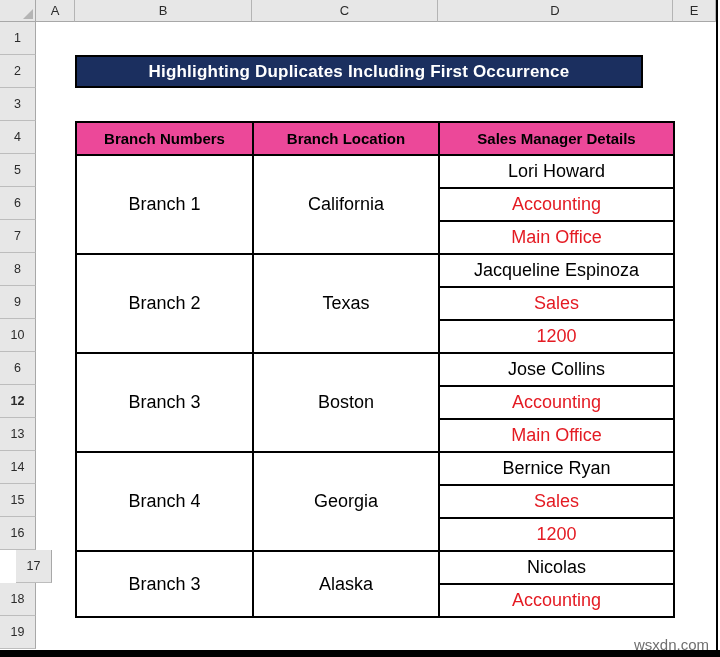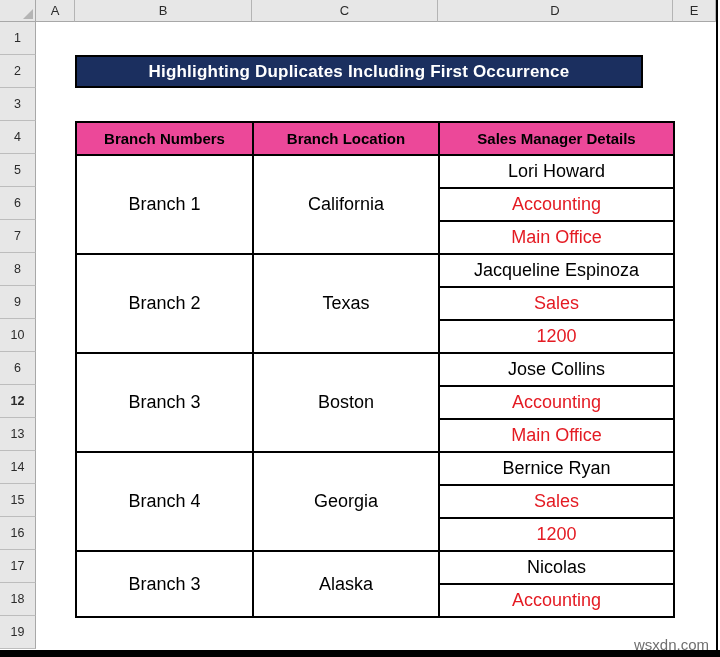--- a/index.html
+++ b/index.html
@@ -81,21 +81,21 @@
   <div class="rowhead" style="top:220px;">7</div>
   <div class="rowhead" style="top:253px;">8</div>
   <div class="rowhead" style="top:286px;">9</div>
   <div class="rowhead" style="top:319px;">10</div>
   <div class="rowhead" style="top:352px;">6</div>
   <div class="rowhead" style="top:385px;font-weight:bold;">12</div>
   <div class="rowhead" style="top:418px;">13</div>
   <div class="rowhead" style="top:451px;">14</div>
   <div class="rowhead" style="top:484px;">15</div>
   <div class="rowhead" style="top:517px;">16</div>
-  <div class="rowhead" style="top:550px;">17</div>
+  <div class="rowhead" style="top:550px;margin-left:16px;">17</div>
   <div class="rowhead" style="top:583px;">18</div>
   <div class="rowhead" style="top:616px;">19</div>
 
   <div class="banner">Highlighting Duplicates Including First Occurrence</div>
 
   <table class="grid">
     <colgroup>
         <col style="width:177px">
         <col style="width:186px">
         <col style="width:235px">

